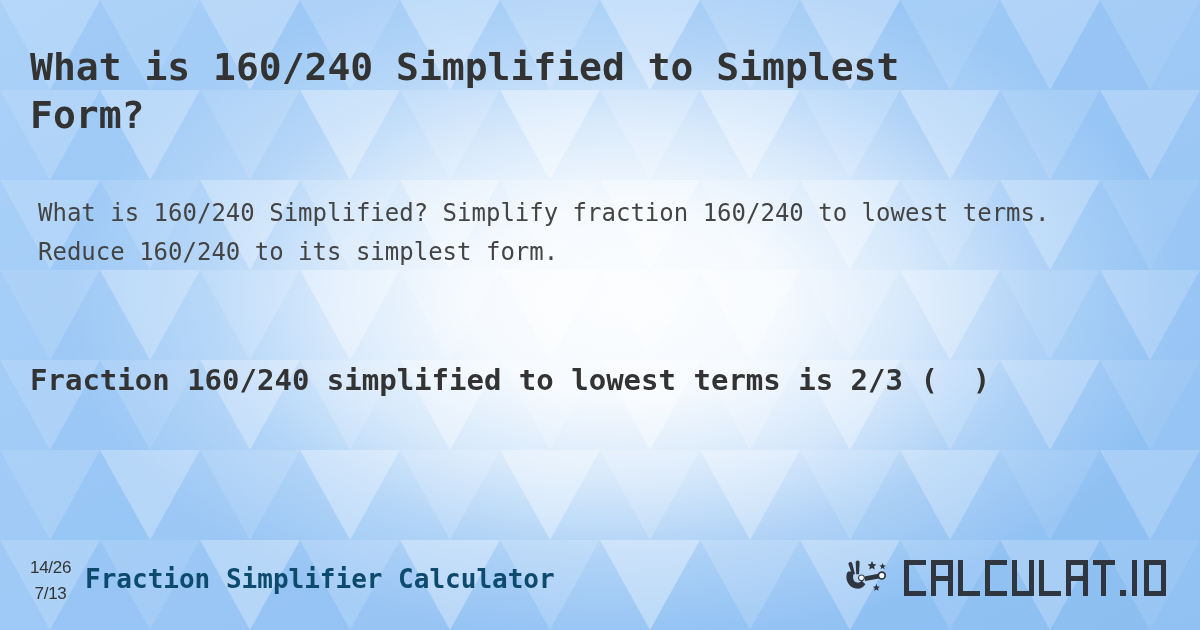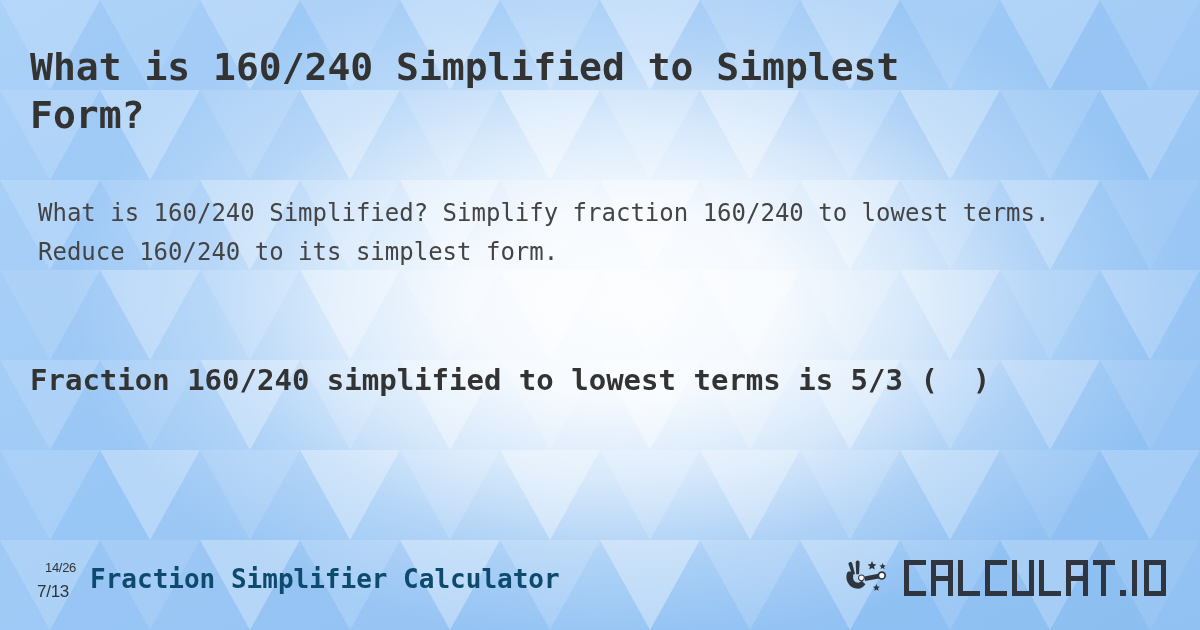--- a/index.html
+++ b/index.html
@@ -116,23 +116,22 @@
     flex-direction: column;
     align-items: center;
     justify-content: center;
     line-height: 1;
     color: #333333;
     font-family: "Liberation Sans", "DejaVu Sans", sans-serif;
     margin-right: 14px;
     padding-top: 2px;
   }
   #fraction-icon .frac-top {
-    font-size: 13px;
+    font-size: 17px;
     letter-spacing: -0.3px;
-    margin-left: 15px;
   }
   #fraction-icon .frac-bottom {
     font-size: 17px;
     letter-spacing: -0.3px;
     margin-top: 9px;
   }
   #footer-title {
     font-size: 26px;
     font-weight: bold;
     color: #0c4a6e;
@@ -349,21 +348,21 @@
   </svg>
 
   <div id="bg-glow"></div>
 
   <div id="content">
 
     <h1 id="title">What is 160/240 Simplified to Simplest Form?</h1>
 
     <p id="description">What is 160/240 Simplified? Simplify fraction 160/240 to lowest terms. Reduce 160/240 to its simplest form.</p>
 
-    <p id="answer">Fraction 160/240 simplified to lowest terms is 5/3 (  )</p>
+    <p id="answer">Fraction 160/240 simplified to lowest terms is 2/3 (  )</p>
 
     <div id="footer">
 
       <div id="footer-left">
         <div id="fraction-icon">
           <span class="frac-top">14/26</span>
           <span class="frac-bottom">7/13</span>
         </div>
         <span id="footer-title">Fraction Simplifier Calculator</span>
       </div>

